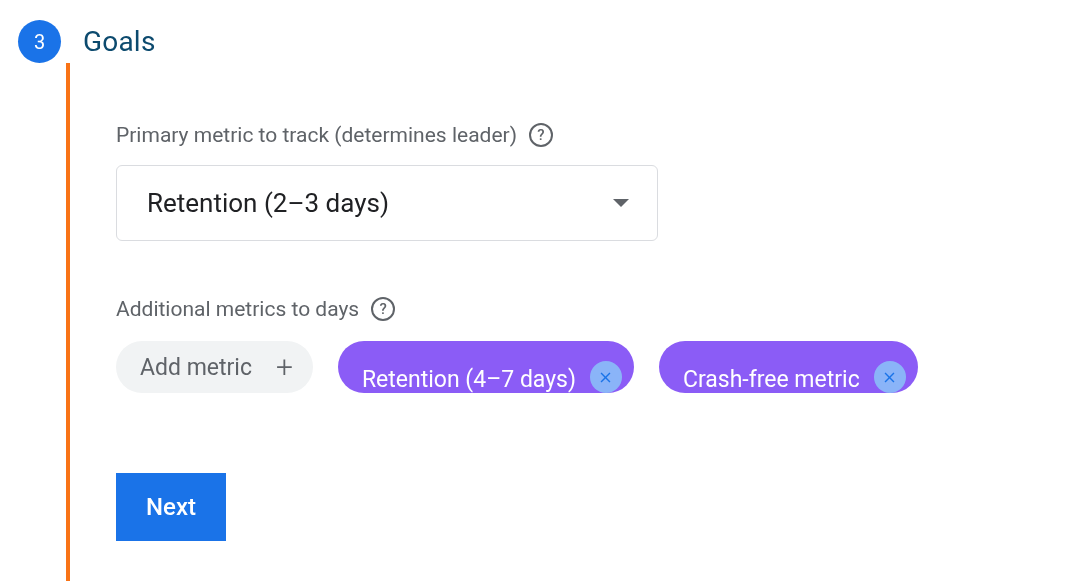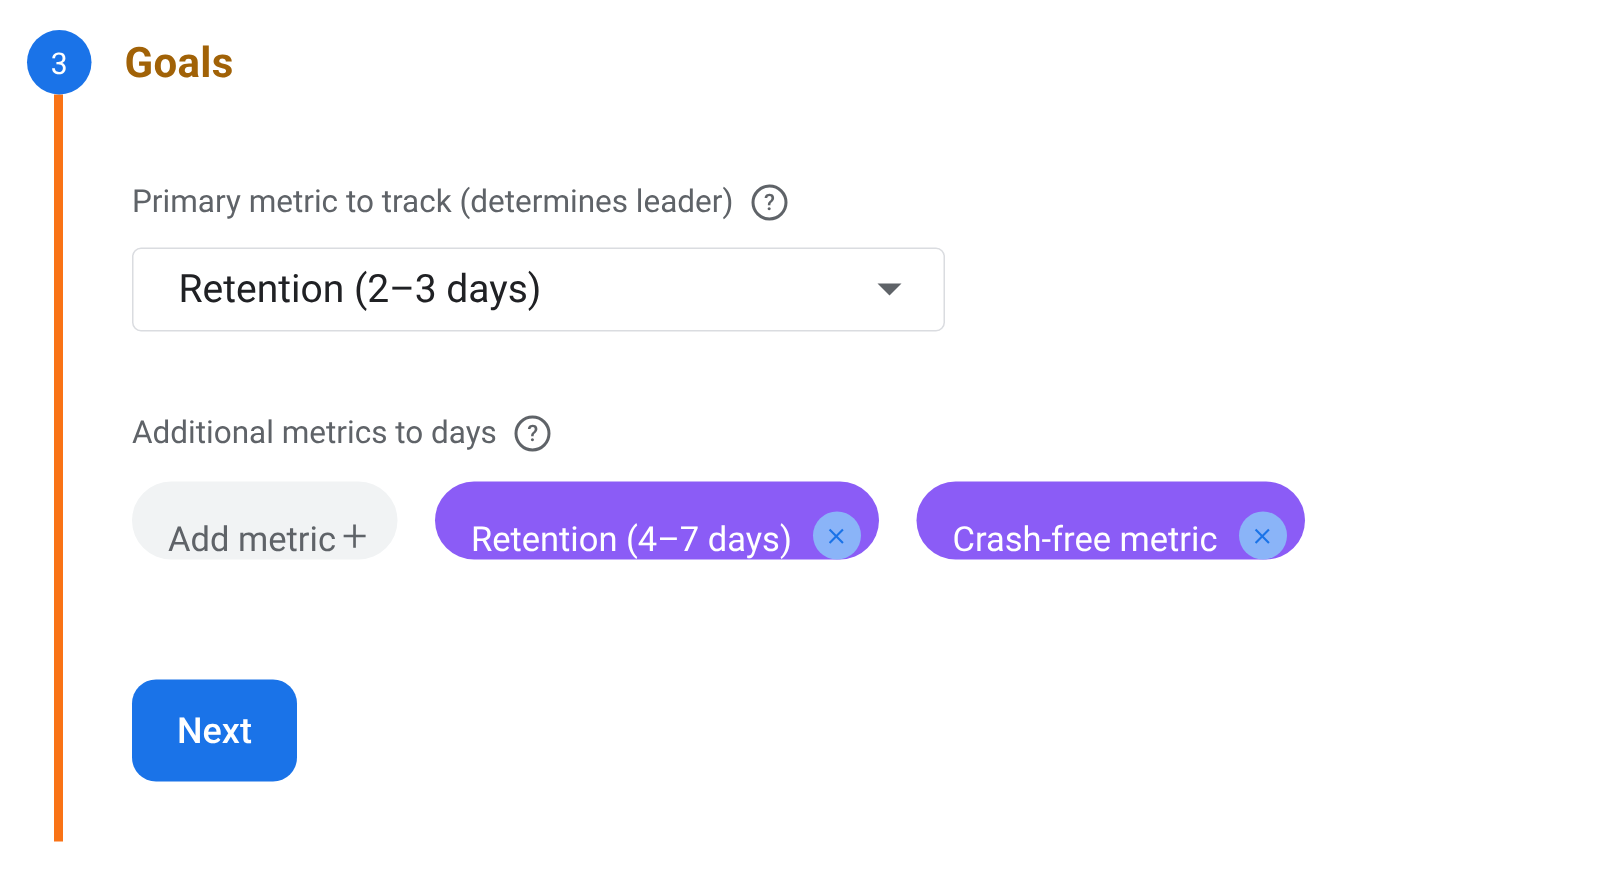--- a/index.html
+++ b/index.html
@@ -1,37 +1,37 @@
 <!DOCTYPE html>
 <html><head>
   <meta charset="utf-8">
   <style>
     *{box-sizing:border-box;margin:0;padding:0;font-family:Roboto,"Helvetica Neue",Arial,sans-serif}
     body{background:#fff;width:1072px;height:582px;overflow:hidden}
     .wrap{padding:20px 18px}
     .hdr{display:flex;align-items:center;gap:22px}
     .circ{width:43px;height:43px;border-radius:50%;background:#1a73e8;color:#fff;display:flex;align-items:center;justify-content:center;font-size:20px;font-weight:400}
-    .ttl{font-size:28px;font-weight:700;color:#a16207;letter-spacing:.2px}
-    .body{margin-left:18px;border-left:6px solid #f97316;padding-left:46px;padding-top:60px;padding-bottom:40px}
+    .ttl{font-size:28px;font-weight:400;color:#0c4a6e;letter-spacing:.2px}
+    .body{margin-left:48px;border-left:4px solid #f97316;padding-left:46px;padding-top:60px;padding-bottom:40px}
     .lblrow{display:flex;align-items:center;gap:12px;margin-bottom:18px}
     .lbl{font-size:21px;color:#5f6368}
     .help{width:24px;height:24px;border:2px solid #5f6368;border-radius:50%;display:flex;align-items:center;justify-content:center;color:#5f6368;font-size:15px;font-weight:500}
-    .sel{width:542px;height:56px;border:1px solid #dadce0;border-radius:6px;display:flex;align-items:center;justify-content:space-between;padding:0 28px 1px 30px;cursor:pointer}
+    .sel{width:542px;height:76px;border:1px solid #dadce0;border-radius:6px;display:flex;align-items:center;justify-content:space-between;padding:0 28px 1px 30px;cursor:pointer}
     .selv{font-size:26px;color:#202124}
     .tri{width:0;height:0;border-left:8px solid transparent;border-right:8px solid transparent;border-top:8px solid #5f6368}
     .sec2{margin-top:56px}
     .chips{margin-top:20px;display:flex;gap:25px;align-items:center}
-    .add{height:52px;border-radius:26px;background:#f1f3f4;display:flex;align-items:flex-end;gap:4px;padding:0 20px 0 24px;cursor:pointer}
+    .add{height:52px;border-radius:26px;background:#f1f3f4;display:flex;align-items:center;gap:24px;padding:0 20px 0 24px;cursor:pointer}
     .addt{font-size:23px;color:#5f6368}
     .plus{font-size:30px;color:#5f6368;font-weight:300;line-height:1}
     .chip{height:52px;border-radius:26px;background:#8b5cf6;display:flex;align-items:flex-end;gap:14px;padding:0 12px 0 24px;cursor:default}
     .chipt{font-size:23px;color:#fff}
     .x{width:32px;height:32px;border-radius:50%;background:#8ab4f8;display:flex;align-items:center;justify-content:center;cursor:pointer}
     .x svg{width:17px;height:17px}
-    .nxt{margin-top:80px;height:68px;padding:0 30px;border-radius:16px;background:#1a73e8;border:none;color:#fff;font-size:24px;font-weight:500;cursor:pointer}
+    .nxt{margin-top:80px;height:68px;padding:0 30px;border-radius:0;background:#1a73e8;border:none;color:#fff;font-size:24px;font-weight:500;cursor:pointer}
   </style>
 </head>
 <body>
 
 <div class="wrap">
   <div class="hdr">
     <div class="circ">3</div>
     <div class="ttl">Goals</div>
   </div>
 

